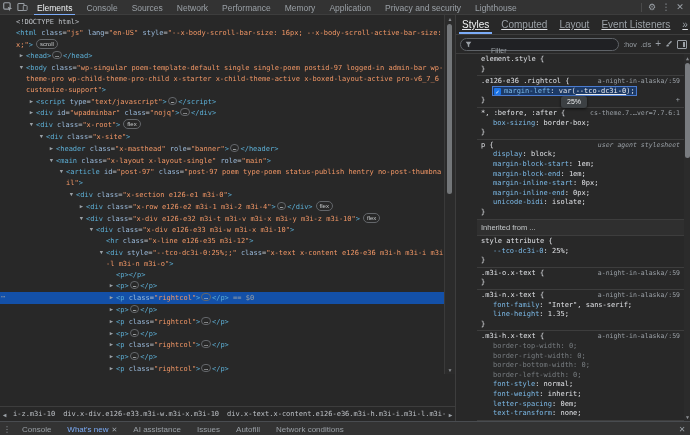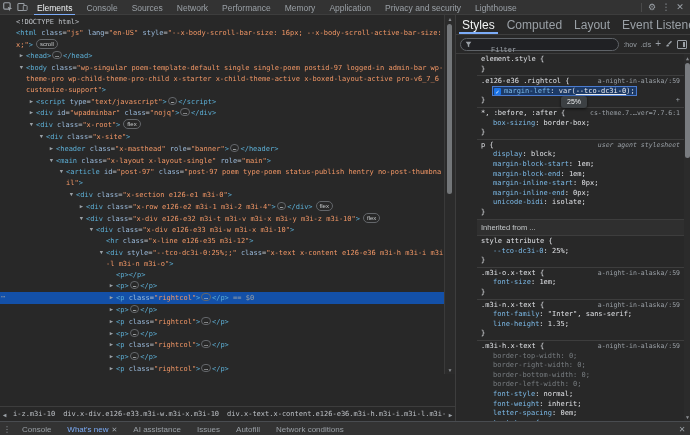--- a/index.html
+++ b/index.html
@@ -39,29 +39,29 @@
   .sarrow.up{top:0;} .sarrow.down{bottom:0;}
   .thumb{position:absolute;left:2px;width:5px;border-radius:3px;background:#737679;}
   
   .crumbbar{height:15px;display:flex;align-items:center;background:#282828;border-top:1px solid #3d3d3d;
     font-family:"DejaVu Sans Mono",monospace;font-size:7px;overflow:hidden;margin-top:32px;}
   .crumb-arrow{width:9px;text-align:center;color:#9aa0a6;font-size:6px;flex:none;}
   .crumb-arrow.right{margin-left:auto;}
   .crumb{padding:1px 4px;color:#bdc1c6;white-space:nowrap;}
   
   .styles{width:235px;border-left:1px solid #3d3d3d;display:flex;flex-direction:column;background:#282828;}
-  .stabs{height:19px;display:flex;align-items:stretch;border-bottom:1px solid #3d3d3d;font-size:12px;}
+  .stabs{height:19px;display:flex;align-items:stretch;border-bottom:1px solid #3d3d3d;font-size:10px;text-decoration:underline;}
   .stab{padding:0 6px;color:#9aa0a6;display:flex;align-items:center;position:relative;white-space:nowrap;}
   .stab.active{color:#f1f3f4;}
   .stab.active::after{content:"";position:absolute;left:3px;right:3px;bottom:0;height:2px;background:#7cacf8;}
   .sfilter{height:18px;display:flex;align-items:center;border-bottom:1px solid #3d3d3d;padding:0 4px;gap:4px;}
   .filter-box{flex:1;height:11px;background:#202124;border:1px solid #5f6368;border-radius:7px;
     display:flex;align-items:center;padding:0 4px;gap:3px;min-width:0;}
   .filter-box input{flex:1;min-width:0;background:transparent;border:none;outline:none;color:#bdc1c6;
-    font-size:7px;font-family:Liberation Mono, monospace;padding:16px;margin-top:12px;}
+    font-size:7px;font-family:Liberation Sans, sans-serif;padding:16px;margin-top:12px;}
   .filter-box input::placeholder{color:#9aa0a6;}
   .sbtn{color:#9aa0a6;font-size:7px;white-space:nowrap;cursor:default;}
   .sbtn.plus{font-size:10px;line-height:10px;}
   .half-box{width:8px;height:7px;border:1px solid #9aa0a6;border-radius:1px;position:relative;}
   .half-box::after{content:"";position:absolute;right:1px;top:1px;bottom:1px;width:2px;background:#9aa0a6;}
   .scontent{flex:1;overflow:hidden;position:relative;
     font-family:"DejaVu Sans Mono",monospace;font-size:7px;line-height:9.6px;margin-left:21px;}
   .rule{border-bottom:1px solid #3d3d3d;padding:1px 4px;position:relative;}
   .sel-line{display:flex;align-items:baseline;}
   .selector{color:#dfe1e5;white-space:pre-wrap;}
@@ -263,21 +263,20 @@
               <div class="decl"><span class="prop">--tco-dc3i-0</span><span class="dvalue">: </span><span class="dvalue">25%;</span></div>
               <div class="close-line">
                 <span>}</span>
               </div>
             </div>
             <div class="rule">
               <div class="sel-line">
                 <span class="selector">.m3i-o.x-text {</span>
                 <span class="origin">a-night-in-alaska/:59</span>
               </div>
-              <div class="decl"><span class="prop">font-size</span><span class="dvalue">: </span><span class="dvalue">1em;</span></div>
               <div class="close-line">
                 <span>}</span>
               </div>
             </div>
             <div class="rule">
               <div class="sel-line">
                 <span class="selector">.m3i-n.x-text {</span>
                 <span class="origin">a-night-in-alaska/:59</span>
               </div>
               <div class="decl"><span class="prop">font-family</span><span class="dvalue">: </span><span class="dvalue">"Inter", sans-serif;</span></div>

